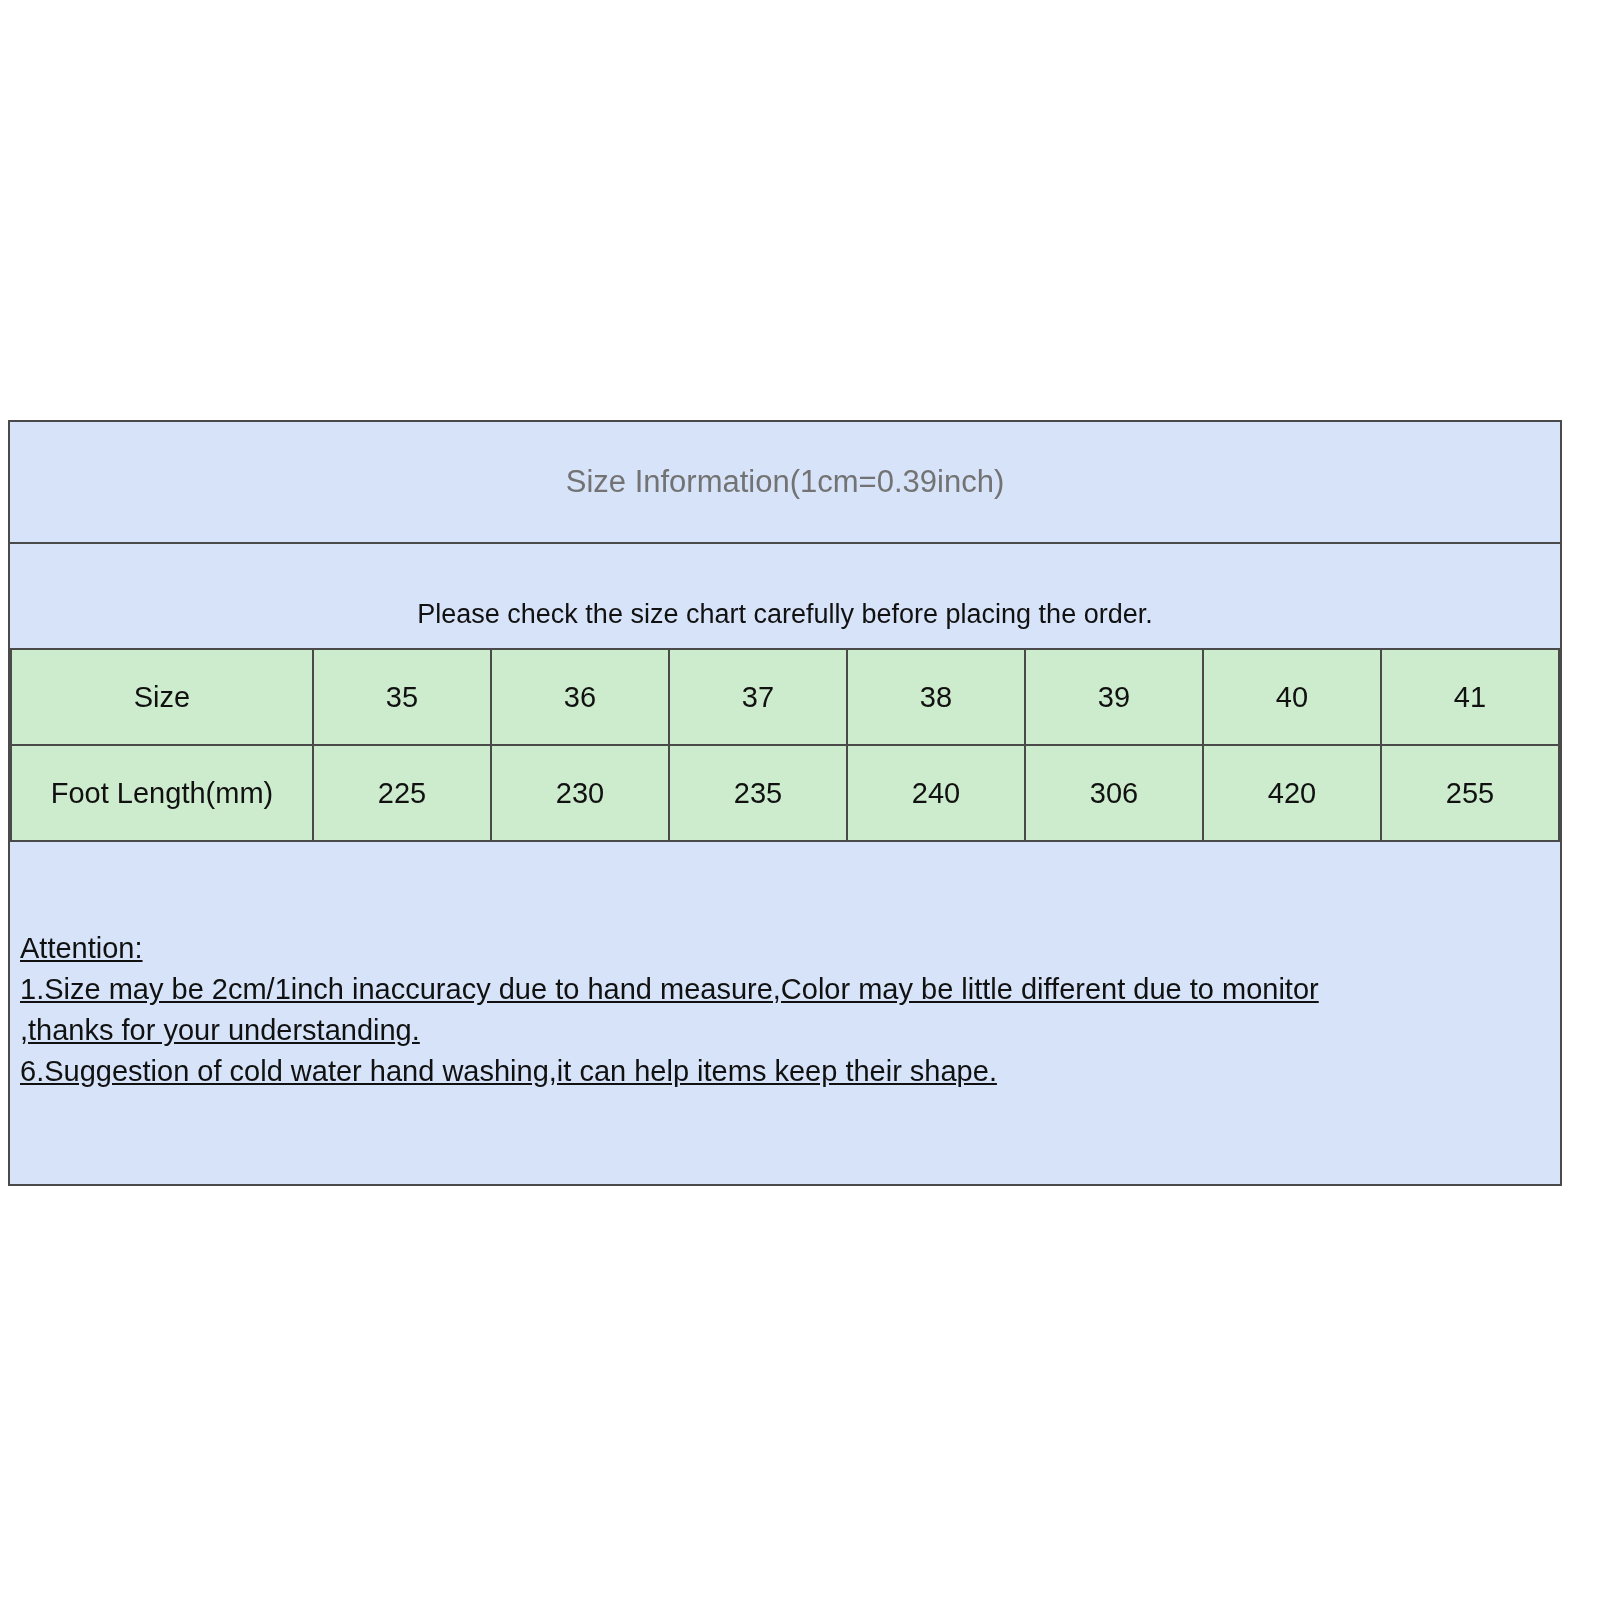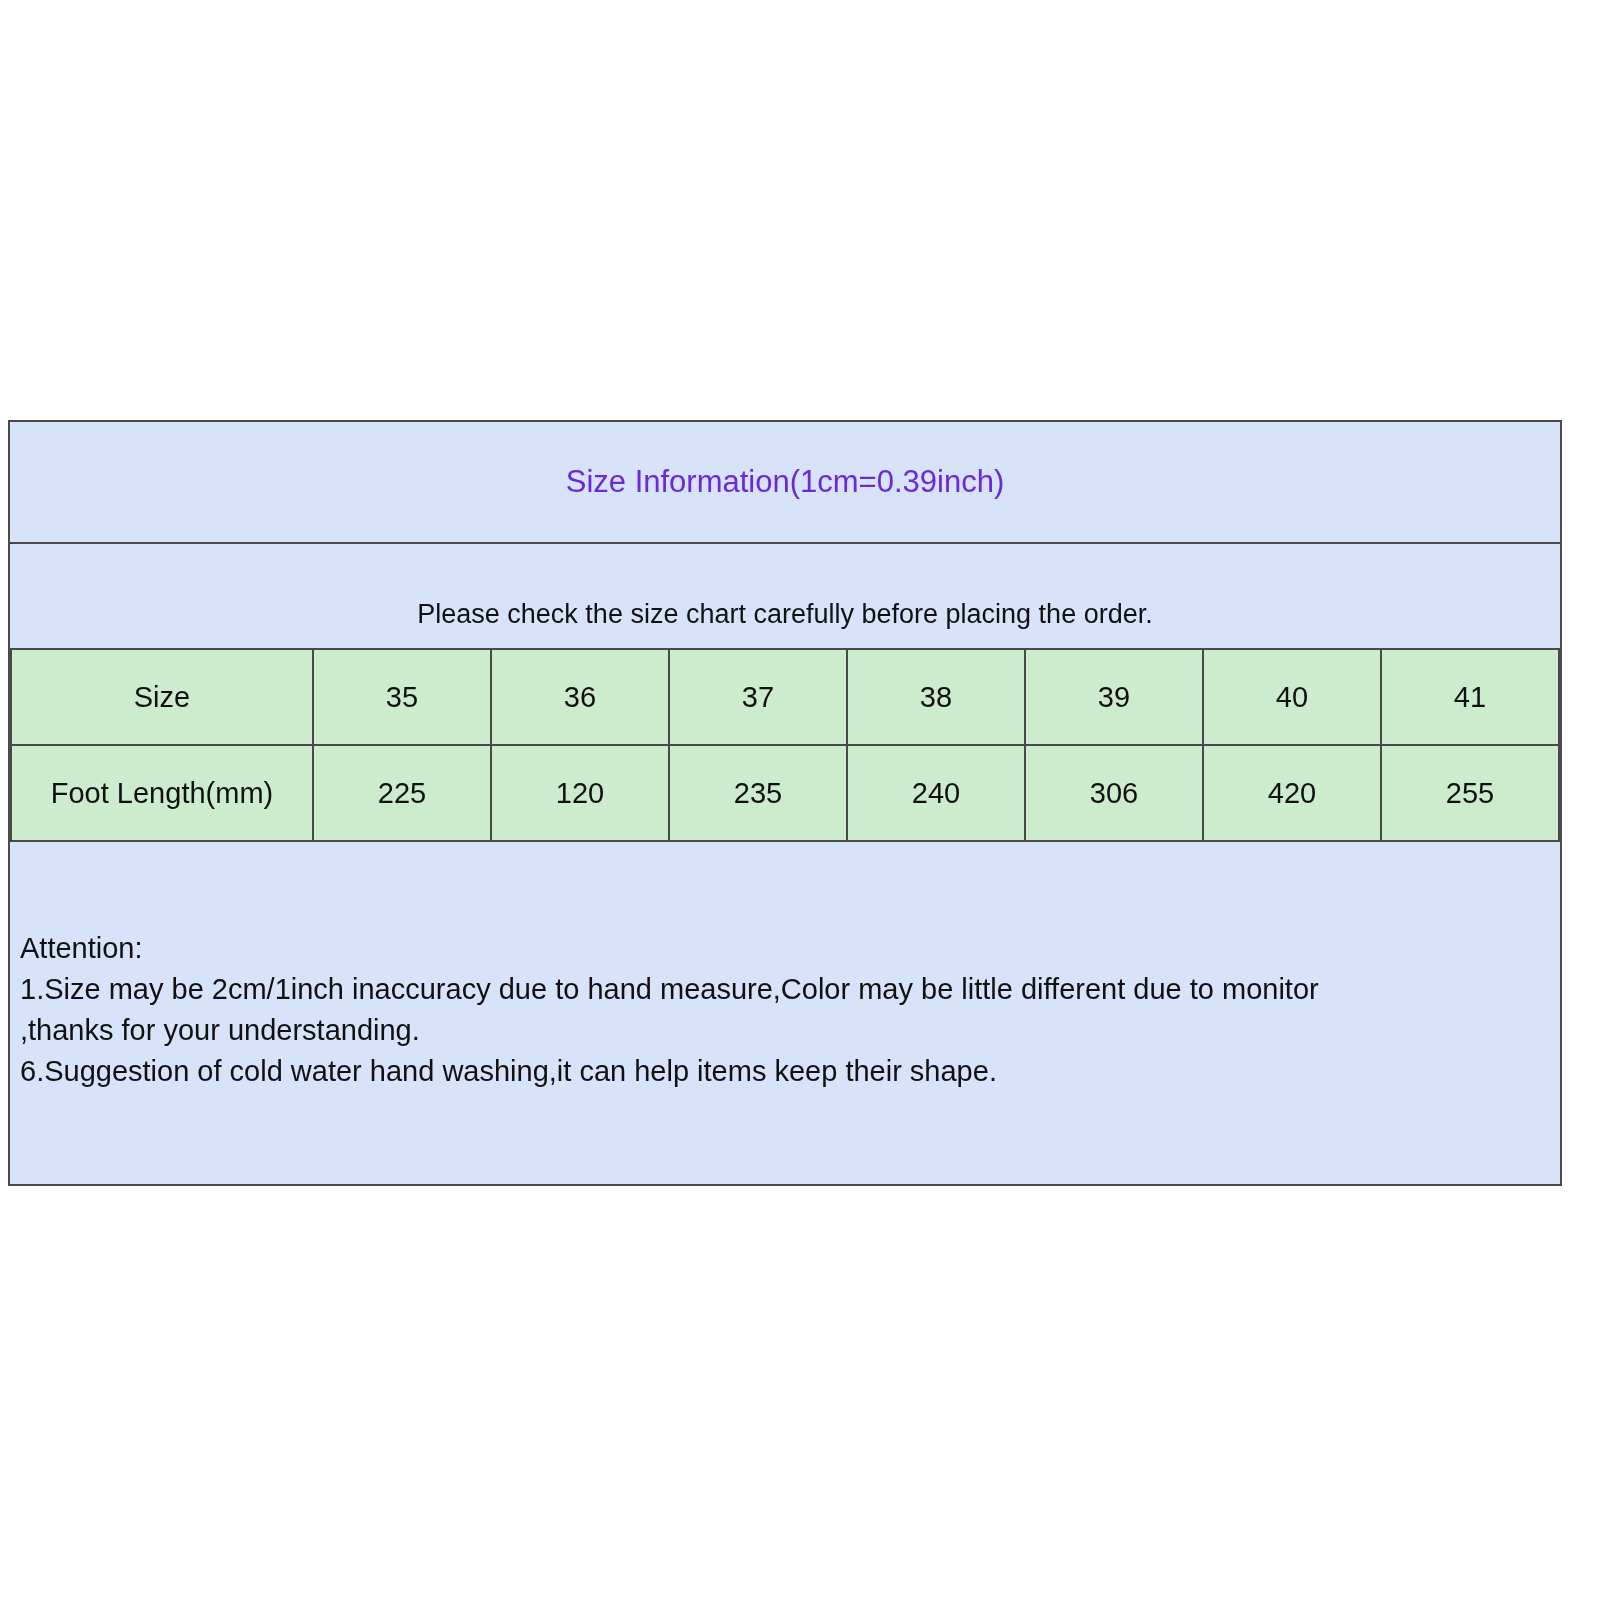--- a/index.html
+++ b/index.html
@@ -28,21 +28,21 @@
     box-sizing: border-box;
     height: 122px;
     border-bottom: 2px solid #4a4a4a;
     display: flex;
     align-items: center;
     justify-content: center;
     background: #d6e3f8;
   }
   .title-text {
     font-size: 31px;
-    color: #6d28d9;
+    color: #737373;
   }
   .note-row {
     box-sizing: border-box;
     height: 104px;
     display: flex;
     align-items: flex-end;
     justify-content: center;
     background: #d6e3f8;
     padding-bottom: 18px;
   }
@@ -72,20 +72,21 @@
     box-sizing: border-box;
     background: #d6e3f8;
     padding: 86px 10px 0 10px;
     height: 342px;
   }
   .attention-line {
     font-size: 29px;
     line-height: 41px;
     color: #111111;
     white-space: pre;
+    text-decoration: underline;
   }
 </style>
 </head>
 <body>
 
 <div class="chart-wrap">
 
   <div class="title-row">
     <div class="title-text">Size Information(1cm=0.39inch)</div>
   </div>
@@ -102,21 +103,21 @@
         <td>36</td>
         <td>37</td>
         <td>38</td>
         <td>39</td>
         <td>40</td>
         <td>41</td>
       </tr>
       <tr>
         <td class="label-cell">Foot Length(mm)</td>
         <td>225</td>
-        <td>120</td>
+        <td>230</td>
         <td>235</td>
         <td>240</td>
         <td>306</td>
         <td>420</td>
         <td>255</td>
       </tr>
     </tbody>
   </table>
 
   <div class="attention-box">

